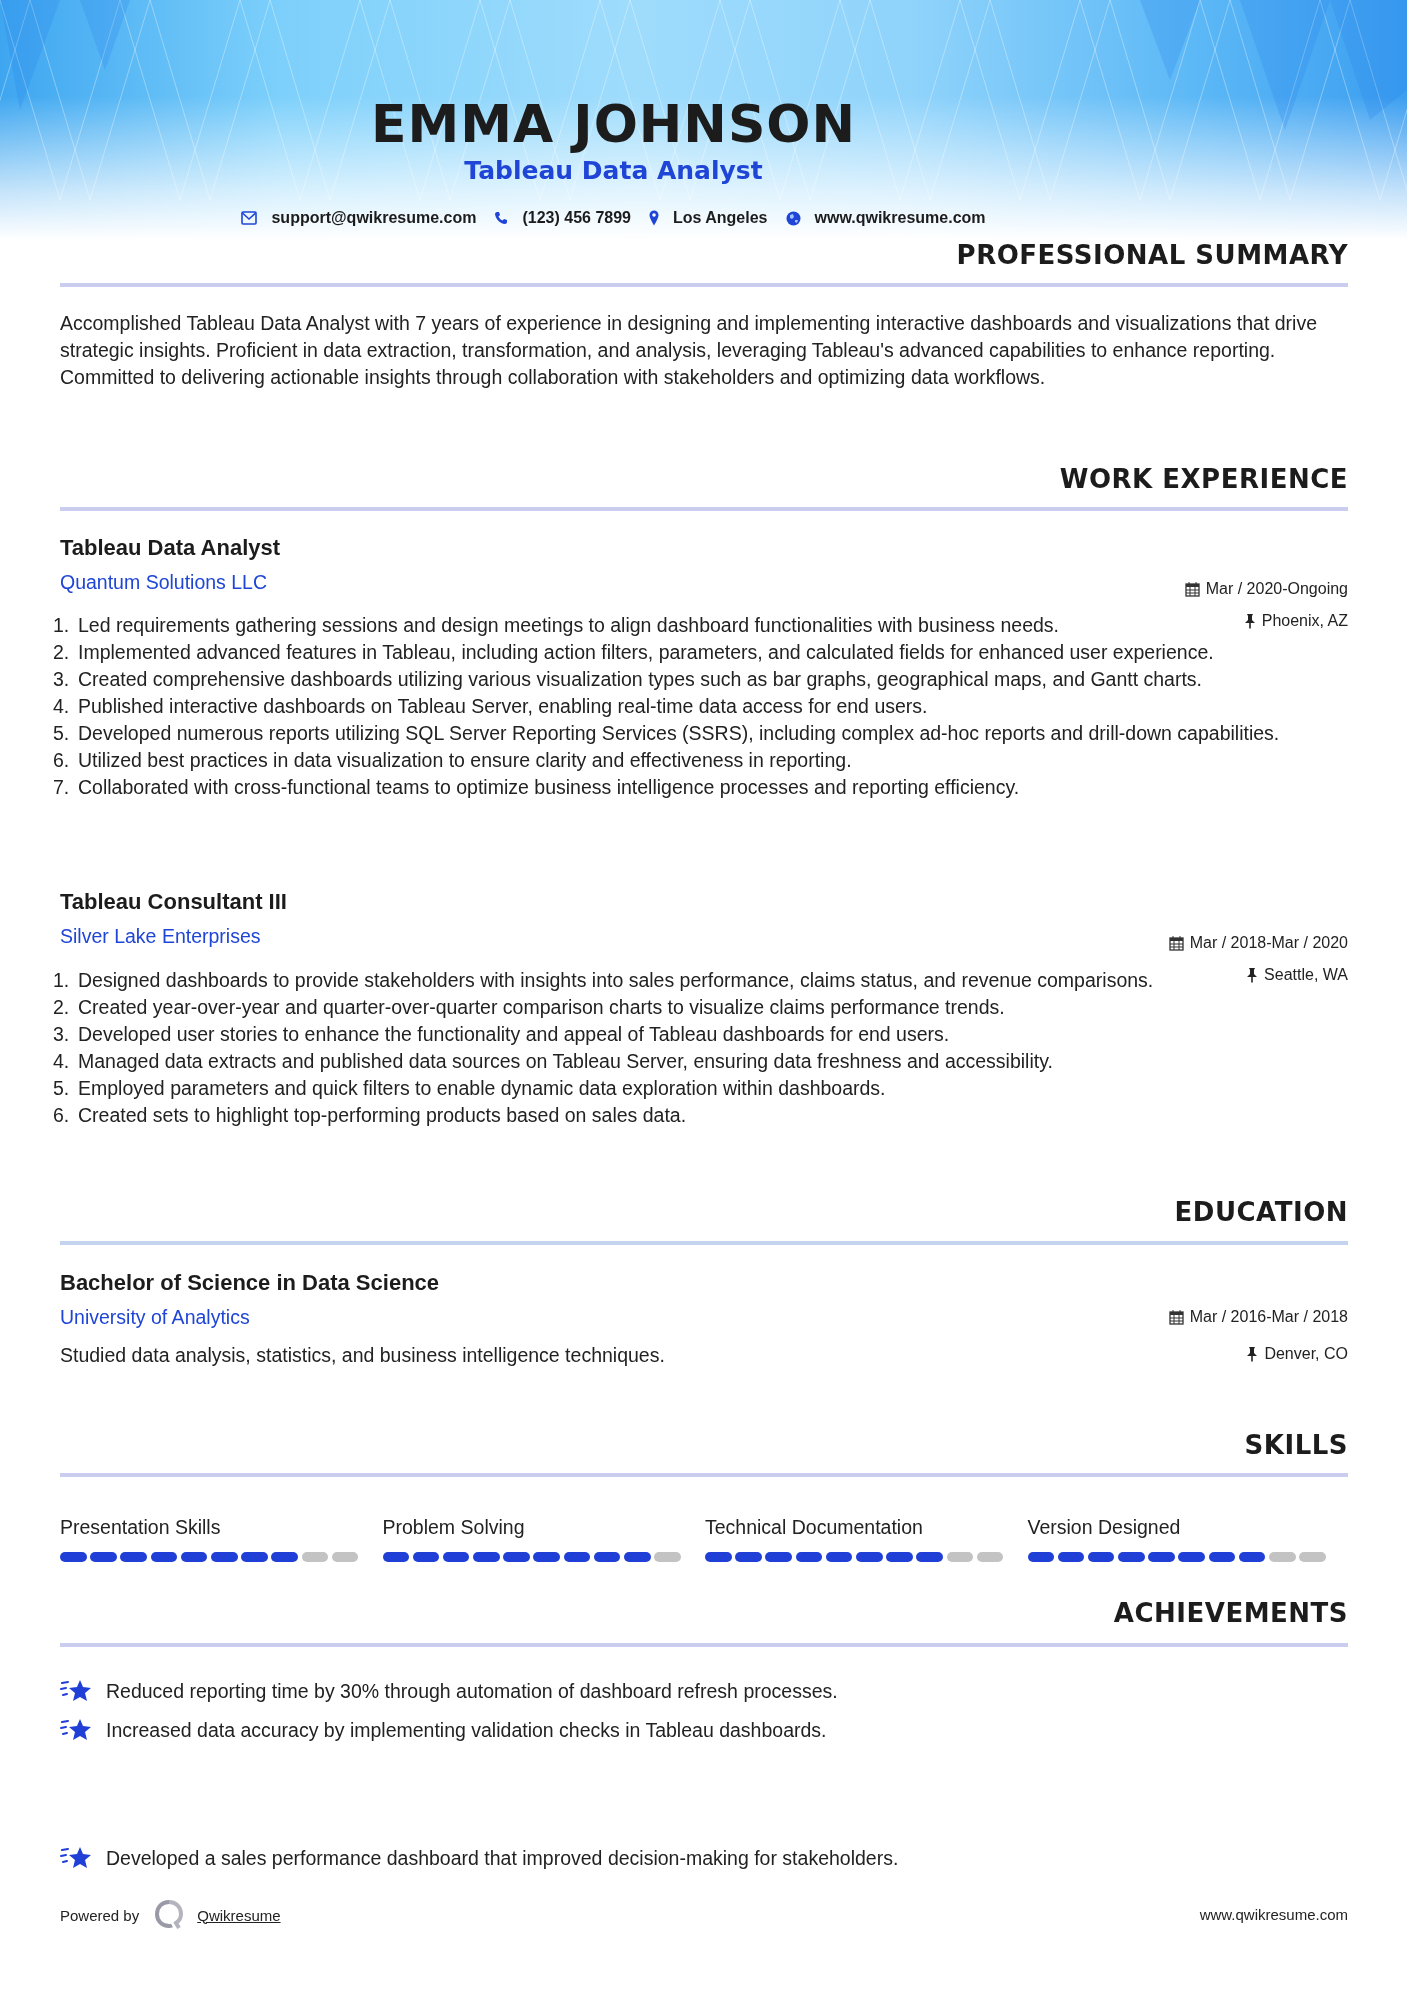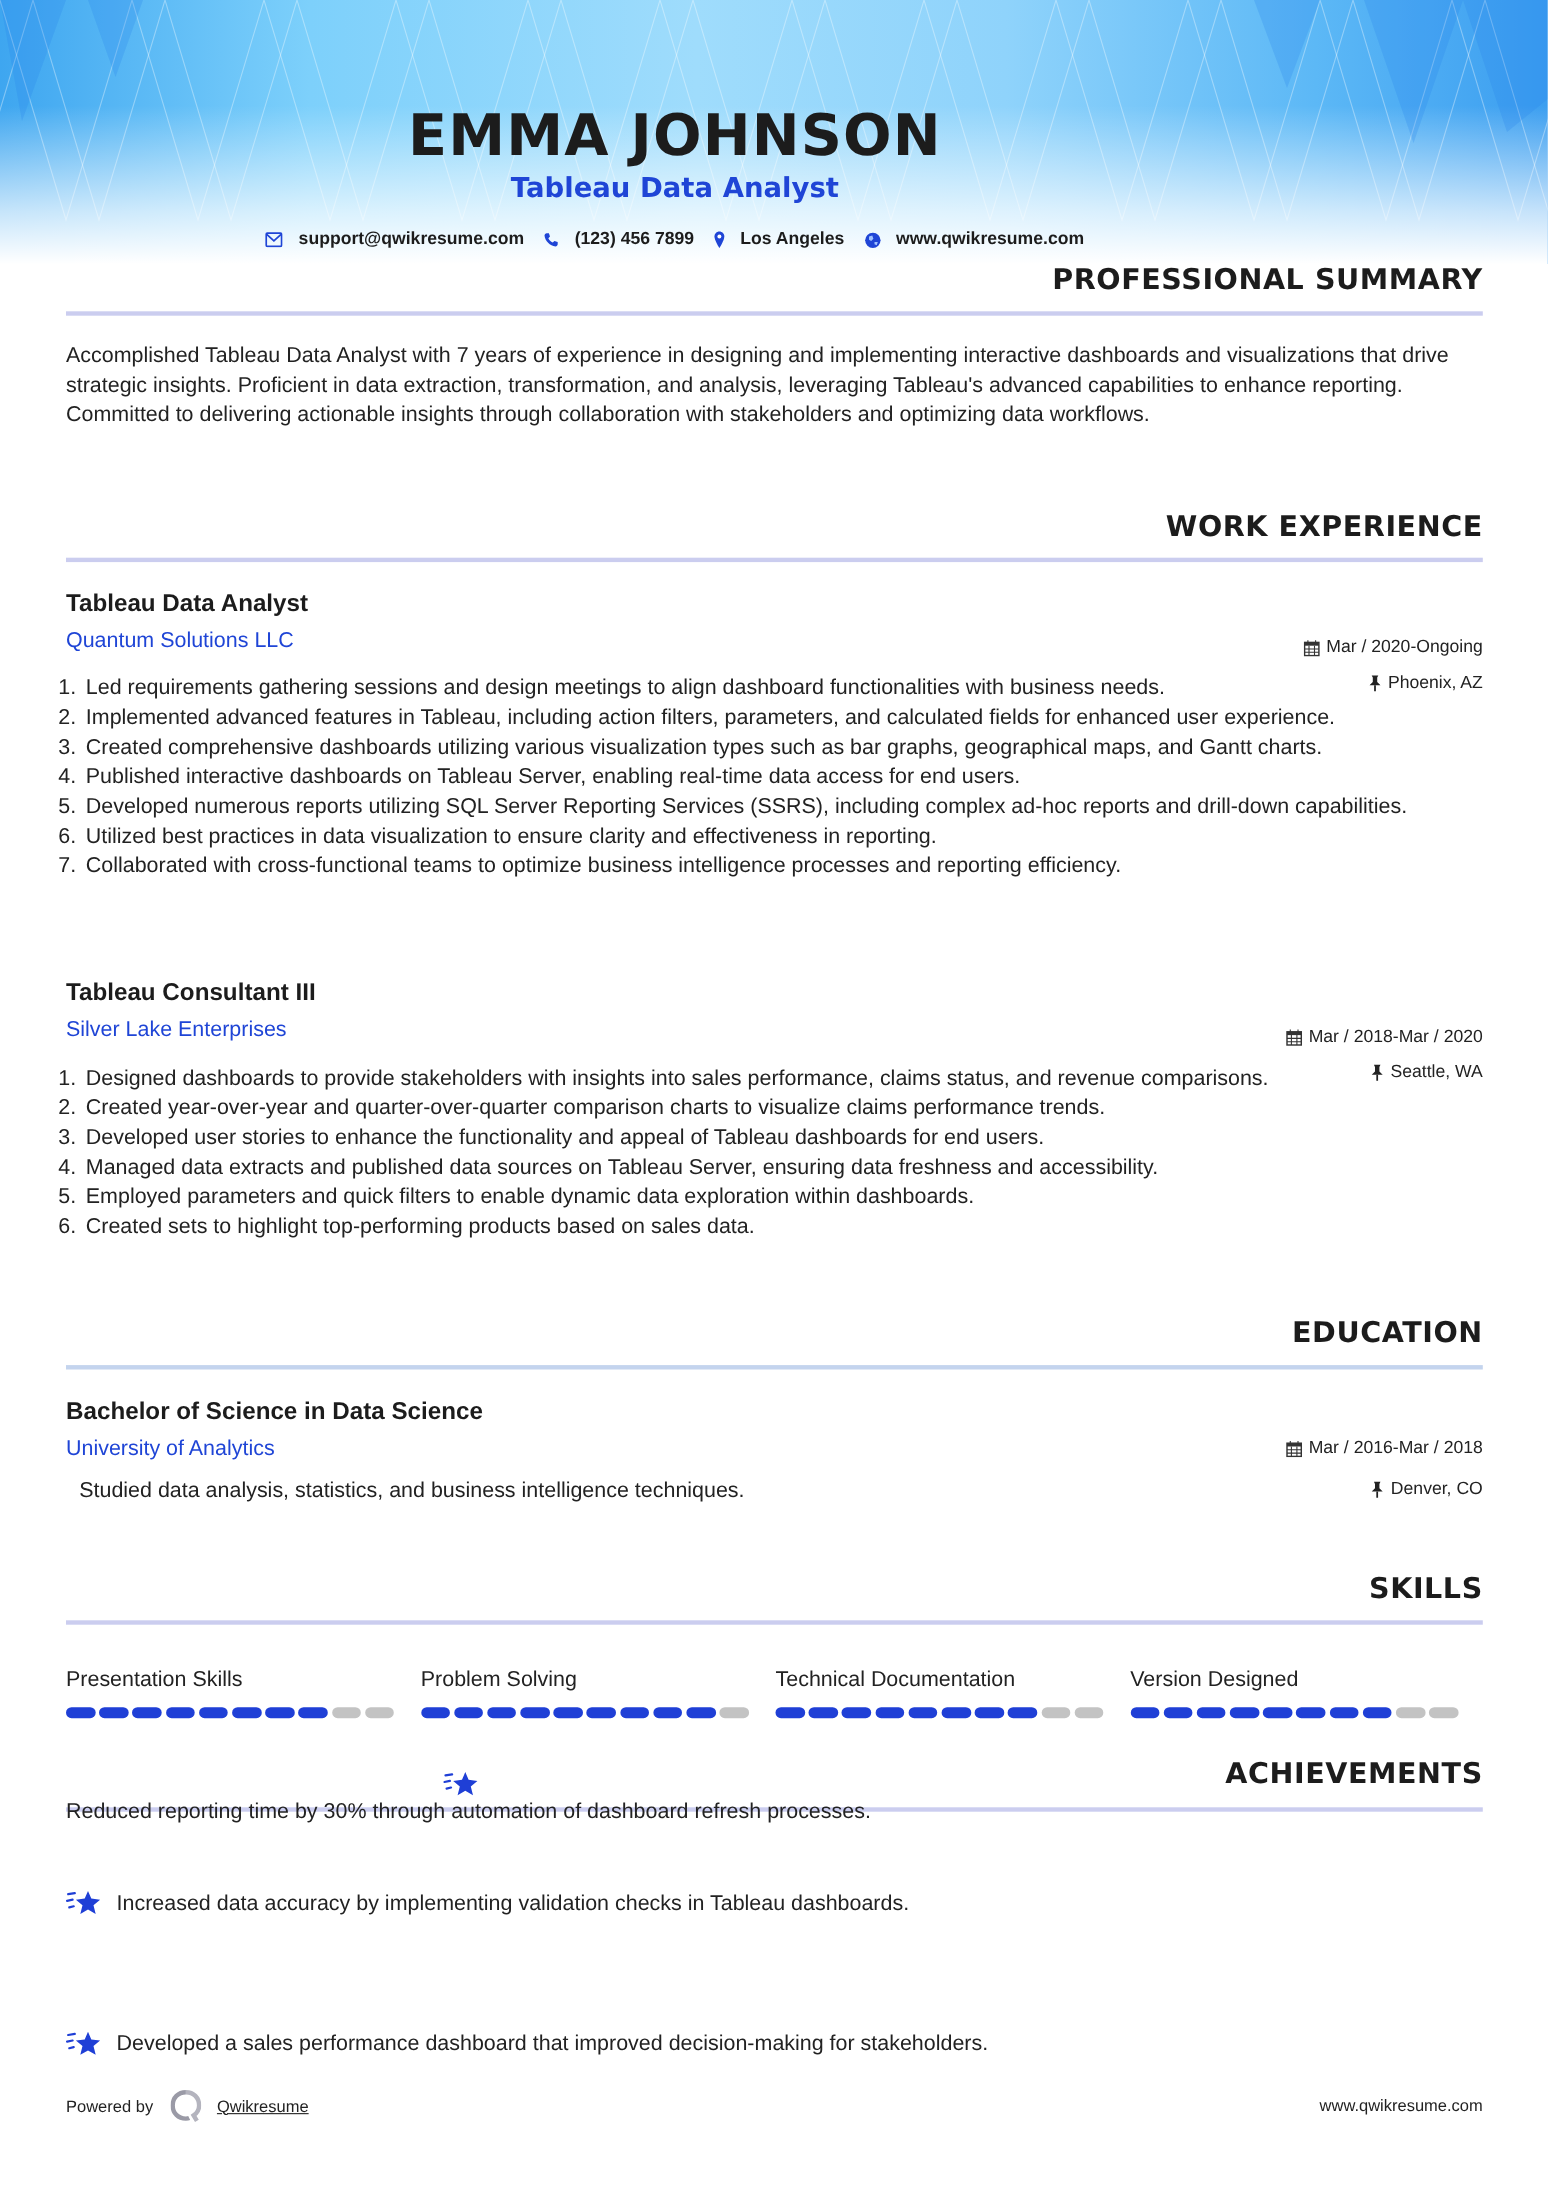--- a/index.html
+++ b/index.html
@@ -32,21 +32,21 @@
   .meta { position: absolute; right: 0; font-size: 16px; color: #222; display: flex; align-items: center; margin-top: 37px; }
   .meta svg { margin-right: 6px; }
   .meta.date { top: 8px; }
   .meta.loc { top: 40px; }
 
   ol.bullets { position: absolute; left: 53px; width: 1300px; font-size: 19.5px; line-height: 27px; color: #222; list-style: none; }
   ol.bullets li { display: flex; }
   ol.bullets li .num { width: 25px; flex: 0 0 25px; }
   ol.bullets li .txt { flex: 1; }
 
-  .edu-desc { position: absolute; left: 72px; font-size: 19.5px; color: #222; text-align: center; }
+  .edu-desc { position: absolute; left: 60px; font-size: 19.5px; color: #222; text-align: center; }
 
   .skills { position: absolute; left: 60px; top: 1500px; width: 1290px; display: flex; }
   .skill { width: 329.5px; margin-top: 16px; }
   .skill-name { font-size: 19.5px; color: #222; height: 30px; }
   .bar { display: flex; gap: 3.6px; margin-top: 6px; }
   .seg { width: 26.6px; height: 10px; border-radius: 5px; background: #c3c3c3; }
   .seg.on { background: #1f3fd6; }
 
   .ach { position: absolute; left: 60px; display: flex; align-items: center; font-size: 19.5px; color: #222; }
   .ach svg { margin-right: 12px; }
@@ -296,21 +296,21 @@
         <span class="seg on"></span>
         <span class="seg"></span>
         <span class="seg"></span>
       </div>
   </div>
 </div>
 
 <div class="section-title" style="top:1598px;">ACHIEVEMENTS</div>
 <div class="section-rule" style="top:1643px;"></div>
 
-<div class="ach" style="top:1608px;flex-direction:column;">
+<div class="ach" style="top:1677px;">
   <svg width="34" height="28" viewBox="0 0 34 28">
       <path d="M20,3 L23,10 L31,11 L25,16 L27,24 L20,20 L13,24 L15,16 L9,11 L17,10 Z" fill="#1f3fd6"></path>
       <path d="M2,6 L8,5 M1,12 L6,11 M3,18 L7,17" stroke="#1f3fd6" stroke-width="2" stroke-linecap="round"></path>
     </svg>
   <span>Reduced reporting time by 30% through automation of dashboard refresh processes.</span>
 </div>
 <div class="ach" style="top:1716px;">
   <svg width="34" height="28" viewBox="0 0 34 28">
       <path d="M20,3 L23,10 L31,11 L25,16 L27,24 L20,20 L13,24 L15,16 L9,11 L17,10 Z" fill="#1f3fd6"></path>
       <path d="M2,6 L8,5 M1,12 L6,11 M3,18 L7,17" stroke="#1f3fd6" stroke-width="2" stroke-linecap="round"></path>

